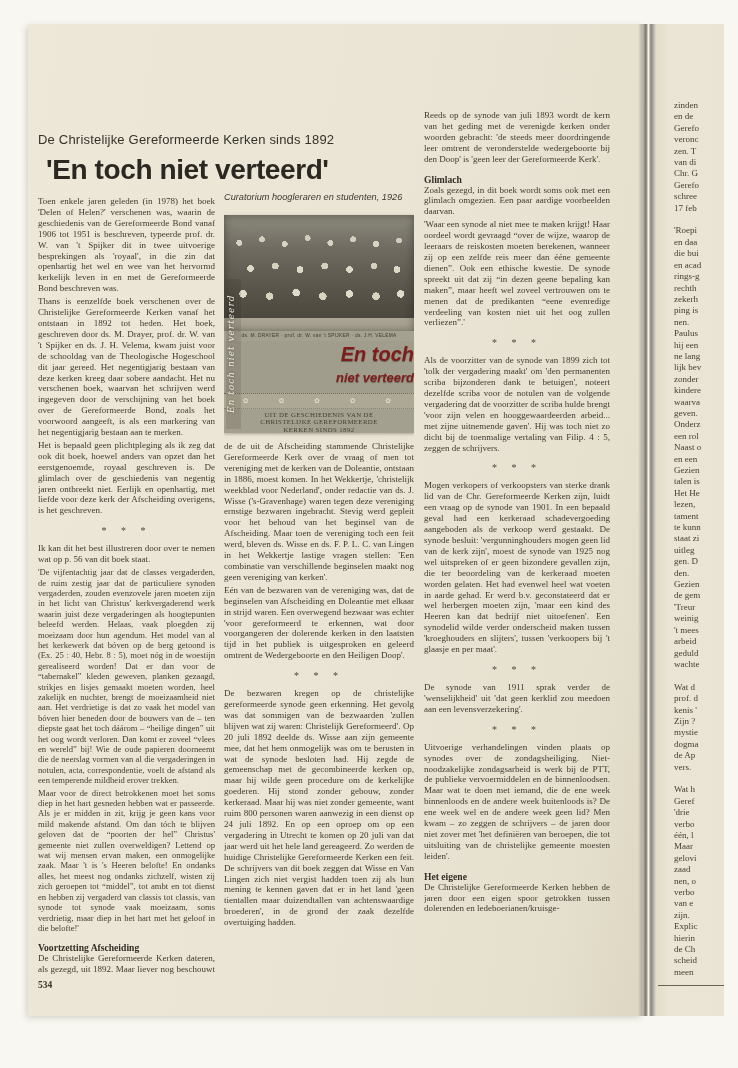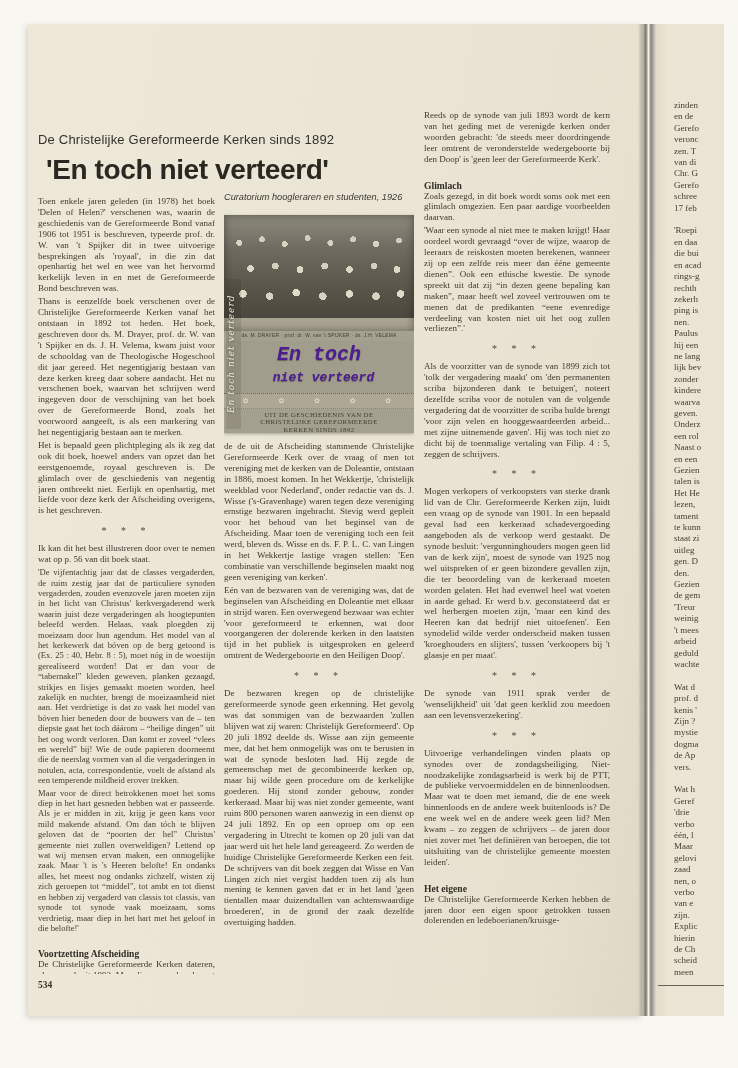--- a/index.html
+++ b/index.html
@@ -40,21 +40,21 @@
   .col{position:absolute;color:#403a30;overflow:hidden;}
   .col1{left:10px;top:172px;width:177px;height:778px;}
   .col2{left:196px;top:168px;width:190px;height:800px;}
   .col3{left:396px;top:86px;width:186px;height:882px;}
   .para{
     font-size:9px;line-height:10.9px;text-align:justify;
     hyphens:auto;-webkit-hyphens:auto;margin:0;
   }
   .para + .para{margin-top:2px;}
   .quote{font-size:8.6px;line-height:10.4px;margin-top:5px;color:#464034;}
-  .subhead{font-size:9.6px;font-weight:bold;color:#322d25;margin-top:15px;line-height:11px;}
+  .subhead{font-size:9.6px;font-weight:bold;color:#322d25;margin-top:9px;line-height:11px;}
   .stars{text-align:center;letter-spacing:6px;font-size:10px;color:#4a443a;margin:9px 0 7px;}
   .pagenum{position:absolute;left:10px;bottom:26px;font-size:9.5px;font-weight:bold;color:#3a352c;}
   
   .photo-caption{
     font-family:"Liberation Sans", sans-serif;font-style:italic;
     font-size:9.2px;color:#3c382f;margin-bottom:12px;line-height:11px;
   }
   .bookcover{
     margin:0 0 8px 0;position:relative;width:190px;height:218px;
     background:#a09c8b;box-shadow:0 1px 3px rgba(50,45,30,.35);overflow:hidden;
@@ -90,22 +90,22 @@
   }
   .authorsline{
     height:10px;background:#a5a190;color:#3e3a2f;font-family:"Liberation Sans", sans-serif;
     font-size:4.8px;line-height:10px;text-align:center;letter-spacing:.3px;
     white-space:nowrap;overflow:hidden;
   }
   .covertitle{
     height:52px;background:#a19d8c;text-align:center;padding-top:2px;box-sizing:border-box;
   }
   .covertitle span{
-    display:block;font-family:Liberation Mono, monospace;font-style:italic;font-weight:bold;
-    color:#4c1d95;text-shadow:0 1px 1px rgba(40,35,20,.45);
+    display:block;font-family:Liberation Sans, sans-serif;font-style:italic;font-weight:bold;
+    color:#7f1d1d;text-shadow:0 1px 1px rgba(40,35,20,.45);text-align:right;
   }
   .ct1{font-size:20px;line-height:23px;}
   .ct2{font-size:13px;line-height:24px;margin-left:9px;}
   .ornament{
     height:16px;background:#aca895;border-top:1px dotted #6f6a58;border-bottom:1px dotted #8b8673;
     text-align:center;box-sizing:border-box;
   }
   .ornament::before{
     content:"✿ ✿ ✿ ✿ ✿";color:#dfdbc9;font-size:7px;line-height:14px;letter-spacing:14px;
     display:block;text-indent:10px;

